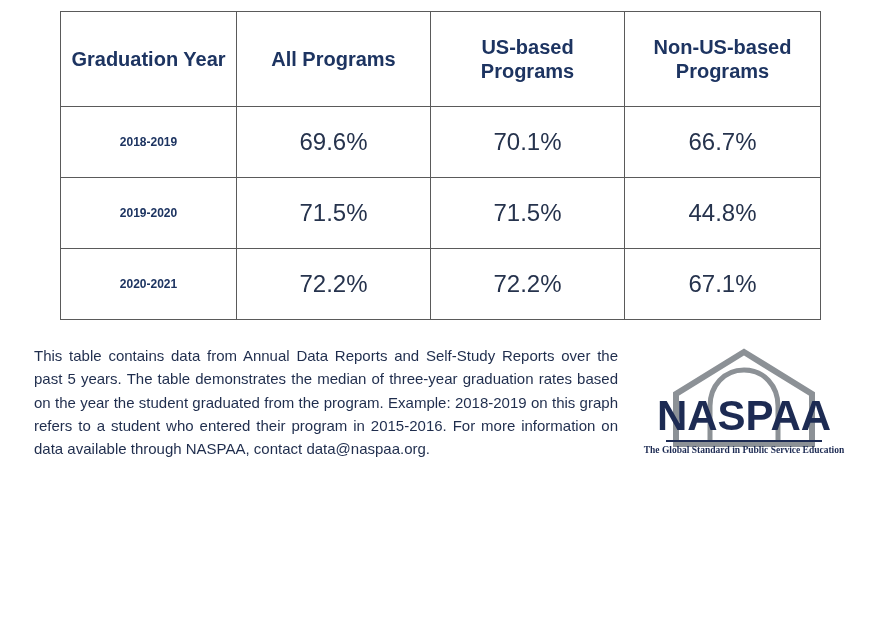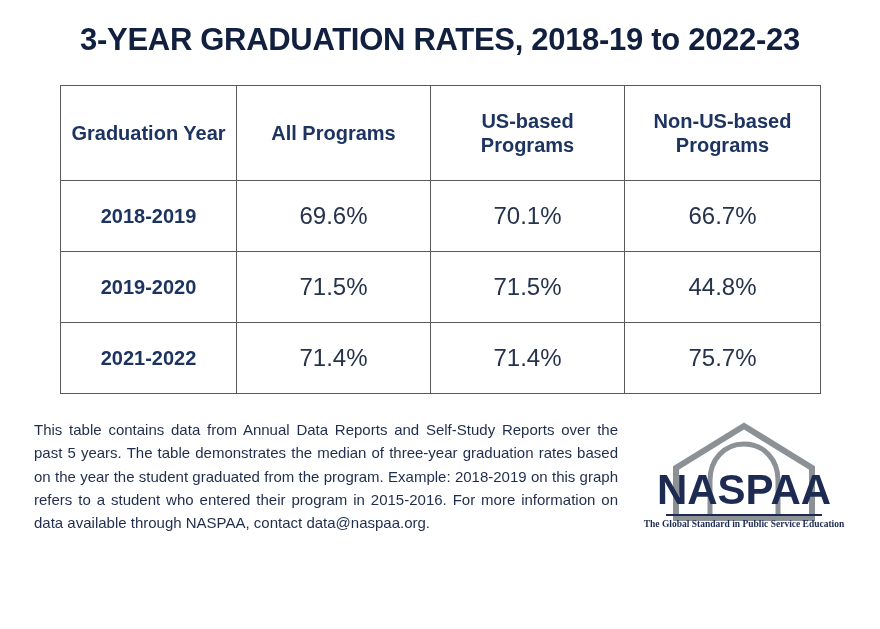--- a/index.html
+++ b/index.html
@@ -47,21 +47,21 @@
   table.grad-table thead th {
     color: #1d3461;
     font-size: 20px;
     font-weight: bold;
     height: 86px;
     line-height: 1.22;
     padding: 4px 8px;
   }
   table.grad-table tbody th {
     color: #1d3461;
-    font-size: 20px;
+    font-size: 12px;
     font-weight: bold;
     height: 62px;
     padding: 4px 8px;
   }
   table.grad-table tbody td {
     color: #26334d;
     font-size: 24px;
     font-weight: normal;
     height: 62px;
     padding: 4px 8px;
@@ -93,21 +93,20 @@
   }
   .logo svg {
     display: block;
   }
 </style>
 </head>
 <body>
 
 <div class="page">
 
-  <div class="title">3-YEAR GRADUATION RATES, 2018-19 to 2022-23</div>
 
   <div class="table-wrap">
     <table class="grad-table">
       <colgroup>
         <col class="c0">
           <col class="c1">
           <col class="c2">
           <col class="c3">
       </colgroup>
       <thead>
@@ -125,24 +124,24 @@
           <td>70.1%</td>
           <td>66.7%</td>
         </tr>
         <tr>
           <th>2019-2020</th>
           <td>71.5%</td>
           <td>71.5%</td>
           <td>44.8%</td>
         </tr>
         <tr>
-          <th>2021-2022</th>
-          <td>71.4%</td>
-          <td>71.4%</td>
-          <td>75.7%</td>
+          <th>2020-2021</th>
+          <td>72.2%</td>
+          <td>72.2%</td>
+          <td>67.1%</td>
         </tr>
       </tbody>
     </table>
   </div>
 
   <div class="footer">
     <div class="footnote">This table contains data from Annual Data Reports and Self-Study Reports over the past 5 years. The table demonstrates the median of three-year graduation rates based on the year the student graduated from the program. Example: 2018-2019 on this graph refers to a student who entered their program in 2015-2016. For more information on data available through NASPAA, contact data@naspaa.org.</div>
 
     <div class="logo">
       <svg width="216" height="110" viewBox="0 0 216 110">

